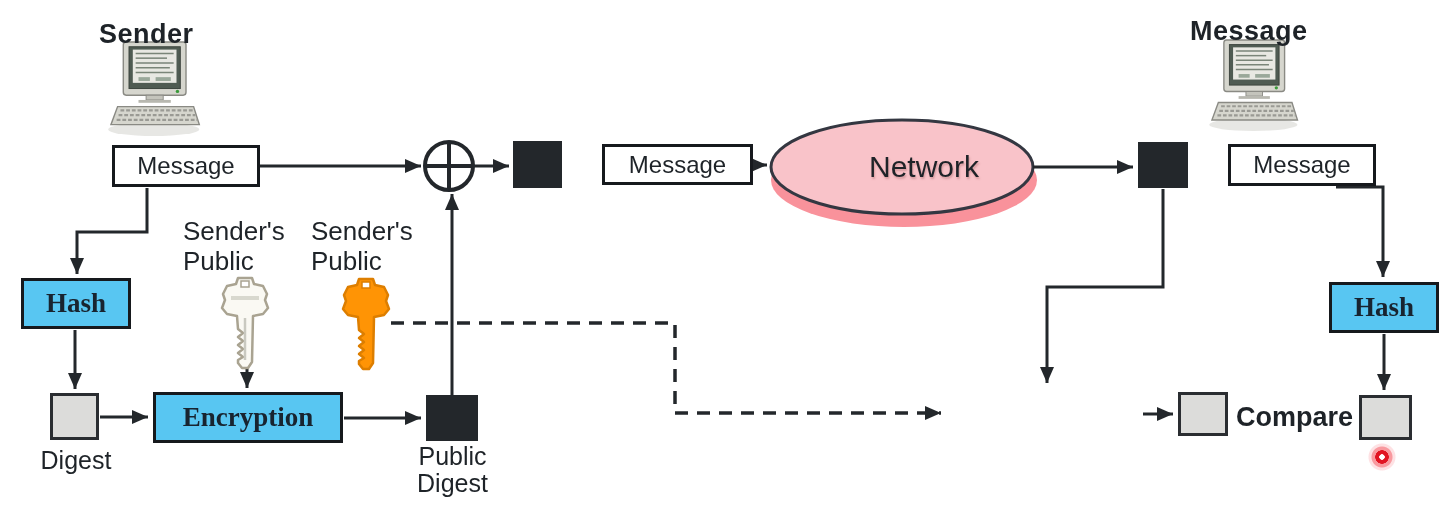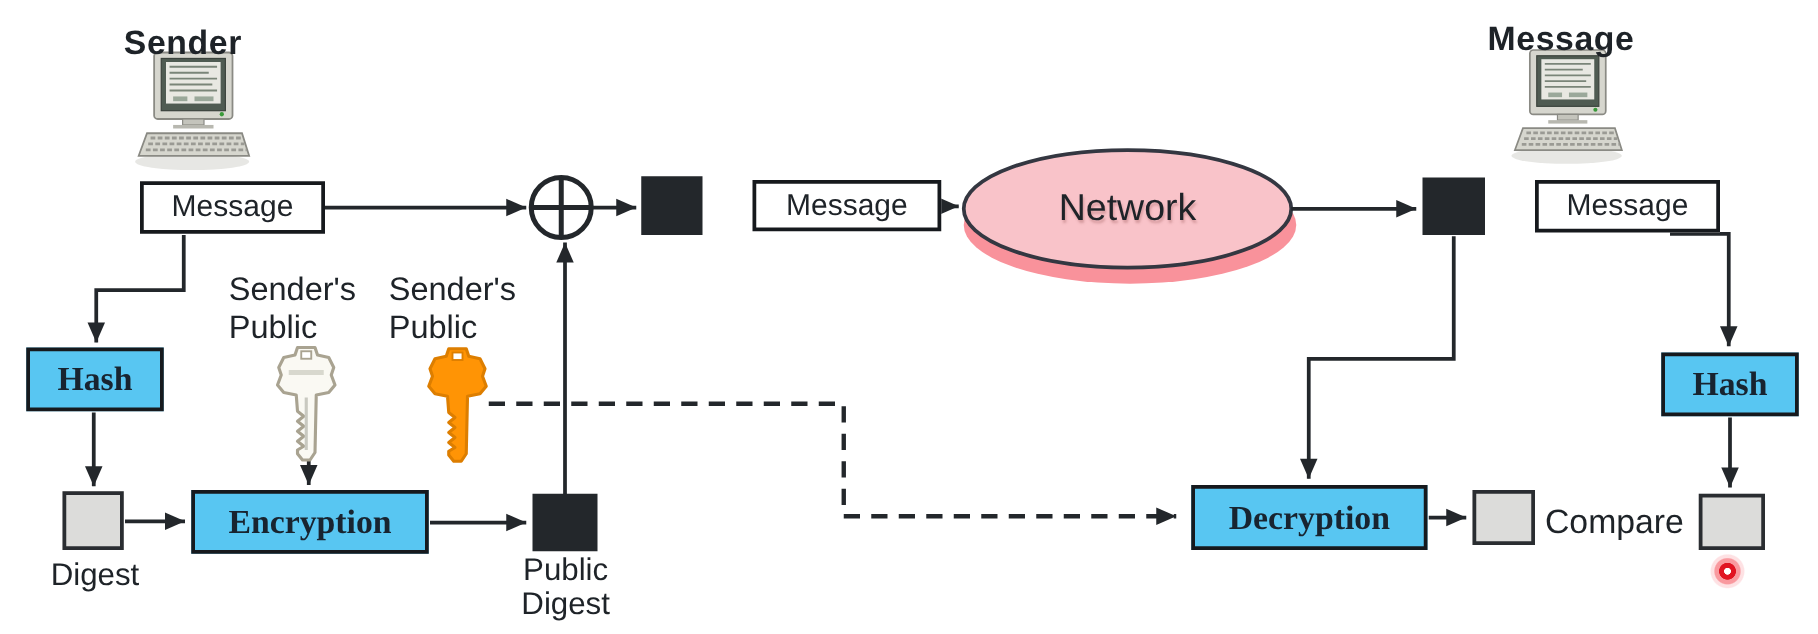--- a/index.html
+++ b/index.html
@@ -119,21 +119,21 @@
 
   <div class="node msg-box" style="left:72px; top:145px; width:148px; height:42px;">
     <span>Message</span>
   </div>
 
   <div class="node black-seg" style="left:513px; top:141px; width:49px; height:47px;"></div>
   <div class="node msg-box" style="left:562px; top:144px; width:151px; height:41px;">
     <span>Message</span>
   </div>
 
-  <div class="lbl net-label" style="left:771px; top:150px; width:262px;">Network</div>
+  <div class="lbl net-label" style="left:771px; top:150px; width:262px;padding-left:22px;">Network</div>
 
   <div class="node black-seg" style="left:1138px; top:142px; width:50px; height:46px;"></div>
   <div class="node msg-box" style="left:1188px; top:144px; width:148px; height:42px;">
     <span>Message</span>
   </div>
 
   <div class="node blue-box" style="left:21px; top:278px; width:110px; height:51px;">
     <span>Hash</span>
   </div>
   <div class="node gray-box" style="left:50px; top:393px; width:49px; height:47px;"></div>
@@ -149,25 +149,22 @@
 
   <div class="lbl two-line" style="left:183px; top:216px; width:120px;">
     <div>Sender's</div>
     <div>Public</div>
   </div>
   <div class="lbl two-line" style="left:311px; top:216px; width:120px;">
     <div>Sender's</div>
     <div>Public</div>
   </div>
 
-  <div class="node blue-box" style="left:953px; top:388px; width:189px; height:52px;">
-    <span>Decryption</span>
-  </div>
   <div class="node gray-box" style="left:1178px; top:392px; width:50px; height:44px;"></div>
-  <div class="lbl compare-lbl" style="left:1236px; top:402px;">Compare</div>
+  <div class="lbl compare-lbl" style="left:1236px; top:402px;font-weight:bold;">Compare</div>
   <div class="node gray-box" style="left:1359px; top:395px; width:53px; height:45px;"></div>
   <div class="node blue-box" style="left:1329px; top:282px; width:110px; height:51px;">
     <span>Hash</span>
   </div>
 
   <div class="laser" style="left:1367px; top:442px;"></div>
 
 </div>
 
 </body></html>

